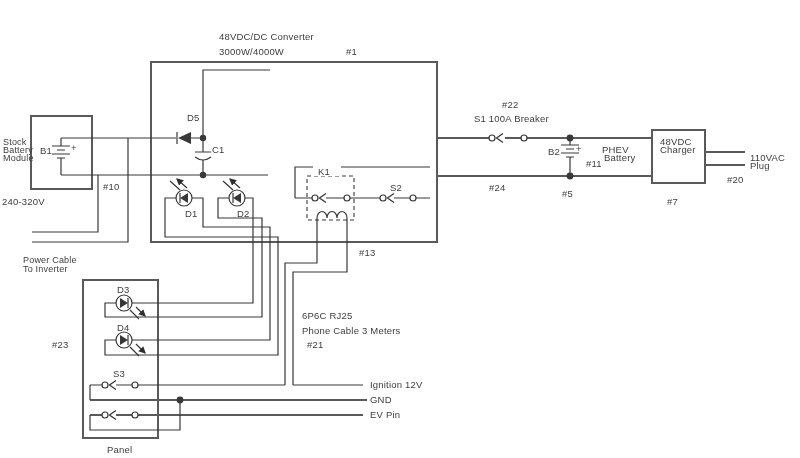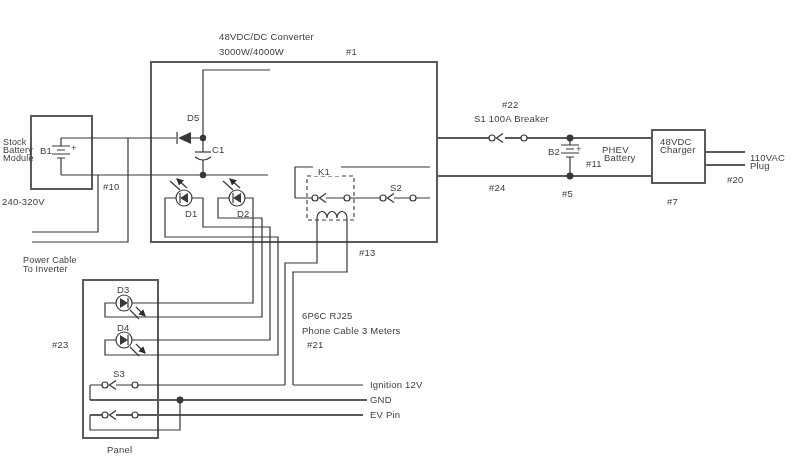--- a/index.html
+++ b/index.html
@@ -1,16 +1,16 @@
 <!DOCTYPE html>
 <html style="--wire: #383838; --box: #5a5a5a; --text: #3d3d3d;"><head>
 <meta charset="utf-8">
 <style>
   html,body{margin:0;padding:0;background:#ffffff;}
-  #stage{position:relative;width:800px;height:458px;background:#fff;overflow:hidden;}
+  #stage{position:relative;width:800px;height:458px;background:#fff;overflow:hidden;border-radius:29px;}
   svg{display:block;}
   svg .box{fill:none;stroke:var(--box,#5a5a5a);stroke-width:2;}
   svg .w{fill:none;stroke:var(--wire,#383838);stroke-width:1.2;}
   svg .wb{fill:none;stroke:var(--box,#4f4f4f);stroke-width:1.8;}
   svg .dash{fill:none;stroke:var(--wire,#383838);stroke-width:1.1;stroke-dasharray:4 3;}
   svg .cc{fill:#ffffff;stroke:var(--wire,#383838);stroke-width:1.2;}
   svg .dot{fill:var(--wire,#222222);stroke:none;}
   svg .sym{fill:var(--wire,#2e2e2e);stroke:none;}
   svg .chev{fill:none;stroke:var(--wire,#383838);stroke-width:1.3;}
   svg text{fill:var(--text,#3d3d3d);font-family:"Liberation Sans",sans-serif;font-size:9.5px;letter-spacing:0.2px;}

